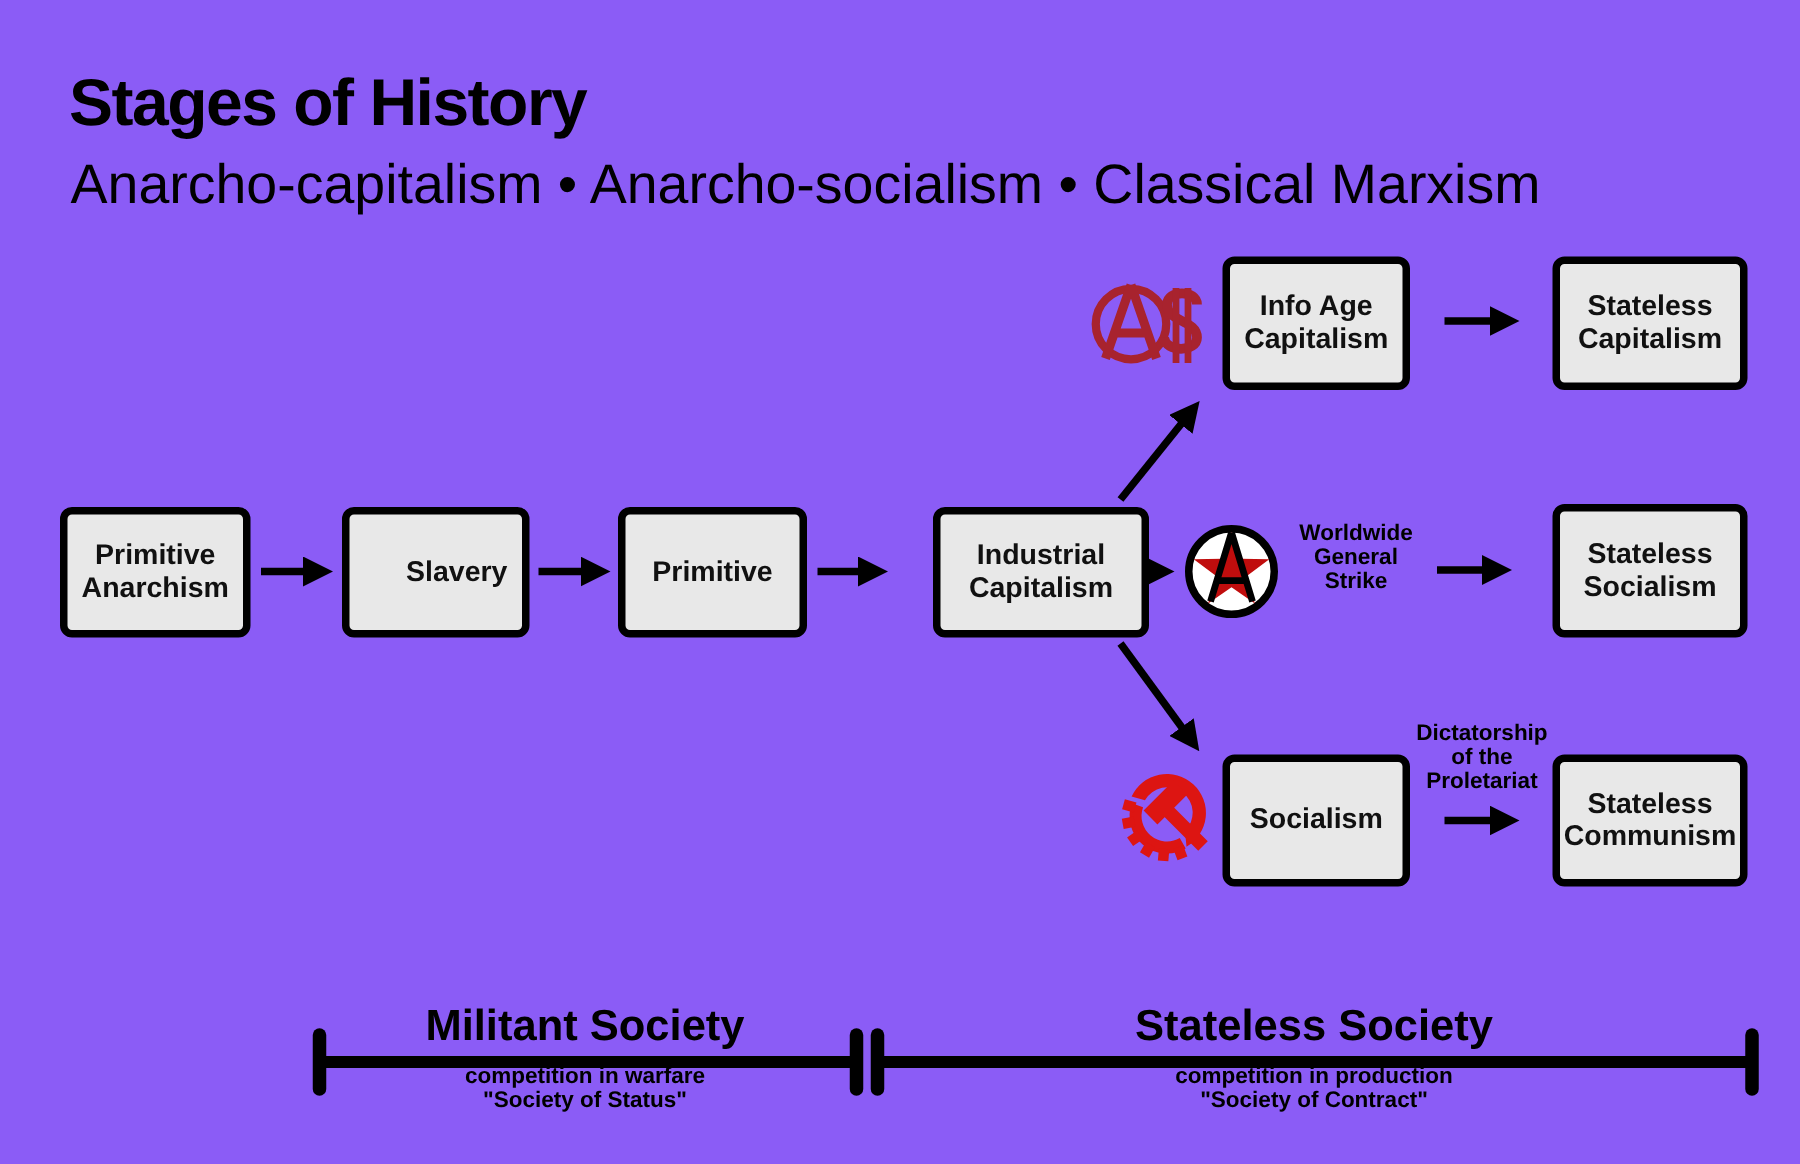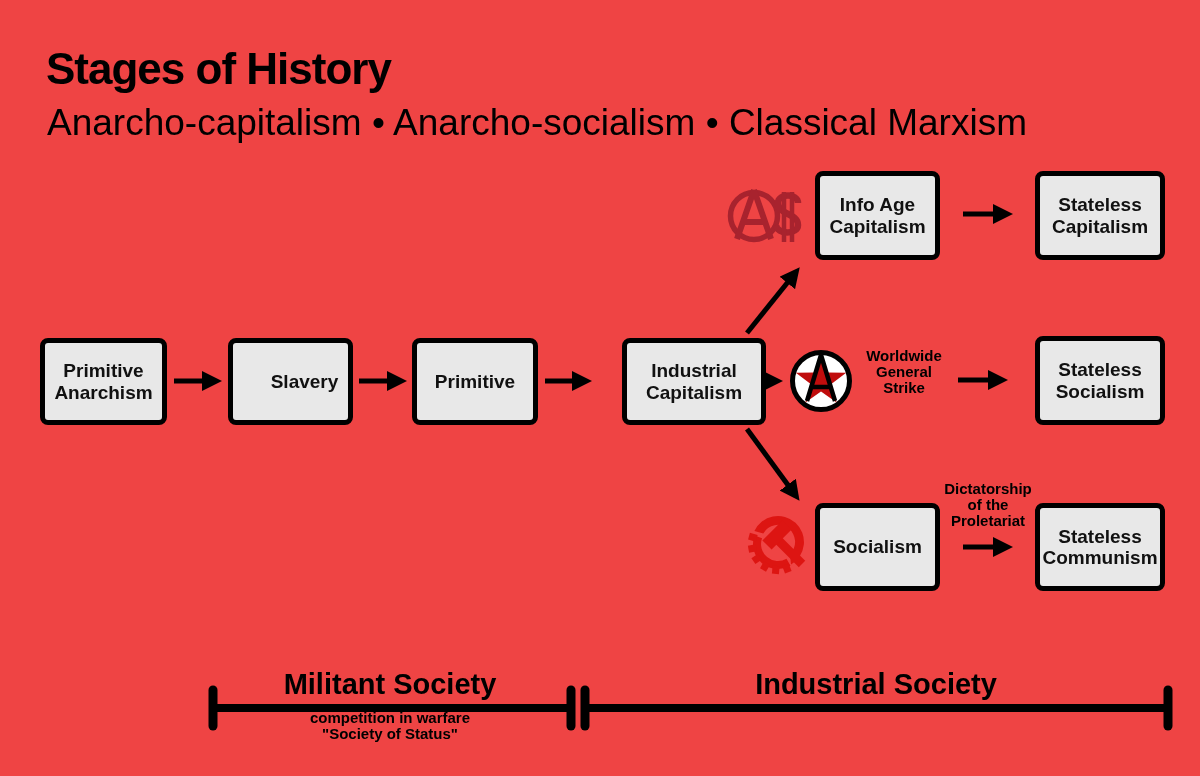--- a/index.html
+++ b/index.html
@@ -2,21 +2,21 @@
 <html style="--accent-crimson: #a8232e; --accent-red: #c00d0d; --accent-bright-red: #dd1512; --box-fill: #e8e8e8; --ink: #000000;"><head>
 <meta charset="utf-8">
 <style>
   * { margin: 0; padding: 0; box-sizing: border-box; }
   html, body { background: #ffffff; }
   body { font-family: "Liberation Sans", "DejaVu Sans", sans-serif; }
   #canvas {
     position: relative;
     width: 1200px;
     height: 776px;
-    background: #ef4444;
+    background: #8b5cf6;
     overflow: hidden;
   }
   .abs { position: absolute; }
   #title {
     left: 46px; top: 44px;
     font-size: 44px; font-weight: 700; color: #000;
     letter-spacing: -1px;
     white-space: nowrap;
   }
   #subtitle {
@@ -151,15 +151,19 @@
       <path d="M34,30 L62,58" stroke-width="9"></path>
       <path d="M27,39 L47,19" stroke-width="13"></path>
     </g>
   </svg>
 
   <div class="tl-title" style="left:190px; top:668px; width:400px;">Militant Society</div>
   <div class="tl-sub" style="left:190px; top:710px; width:400px;">
     <div>competition in warfare</div>
     <div>"Society of Status"</div>
   </div>
-  <div class="tl-title" style="left:676px; top:668px; width:400px;">Industrial Society</div>
+  <div class="tl-title" style="left:676px; top:668px; width:400px;">Stateless Society</div>
+  <div class="tl-sub" style="left:676px; top:710px; width:400px;">
+    <div>competition in production</div>
+    <div>"Society of Contract"</div>
+  </div>
 
 </div>
 
 </body></html>

